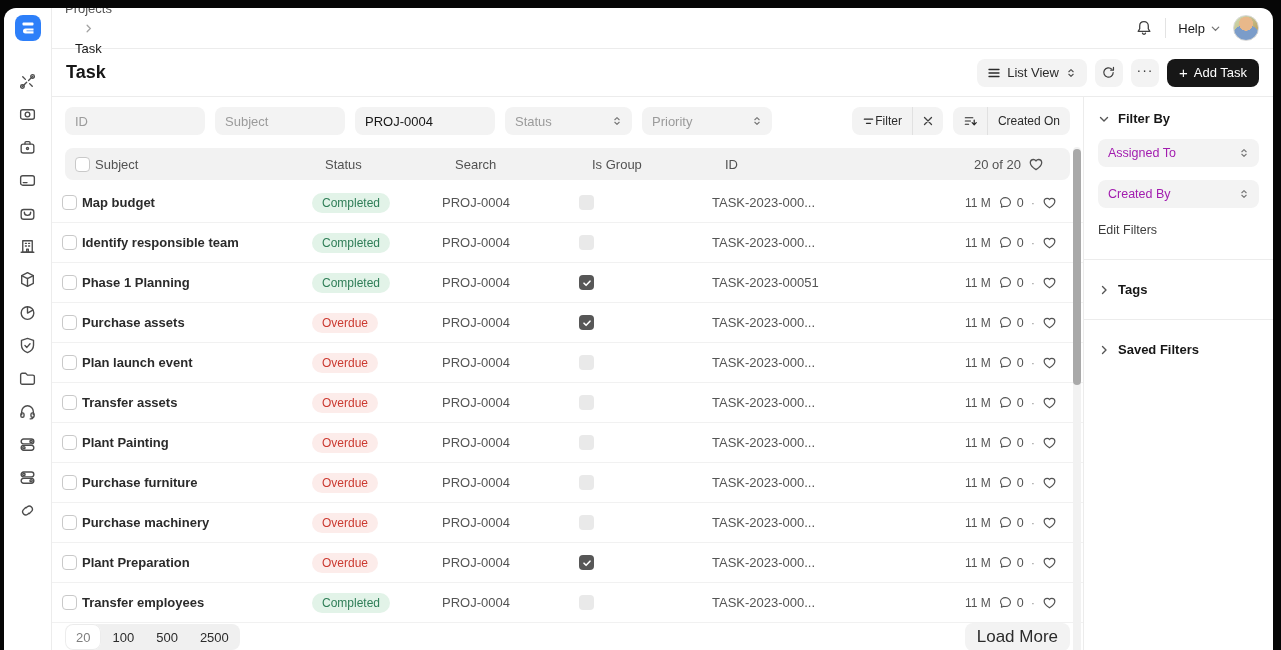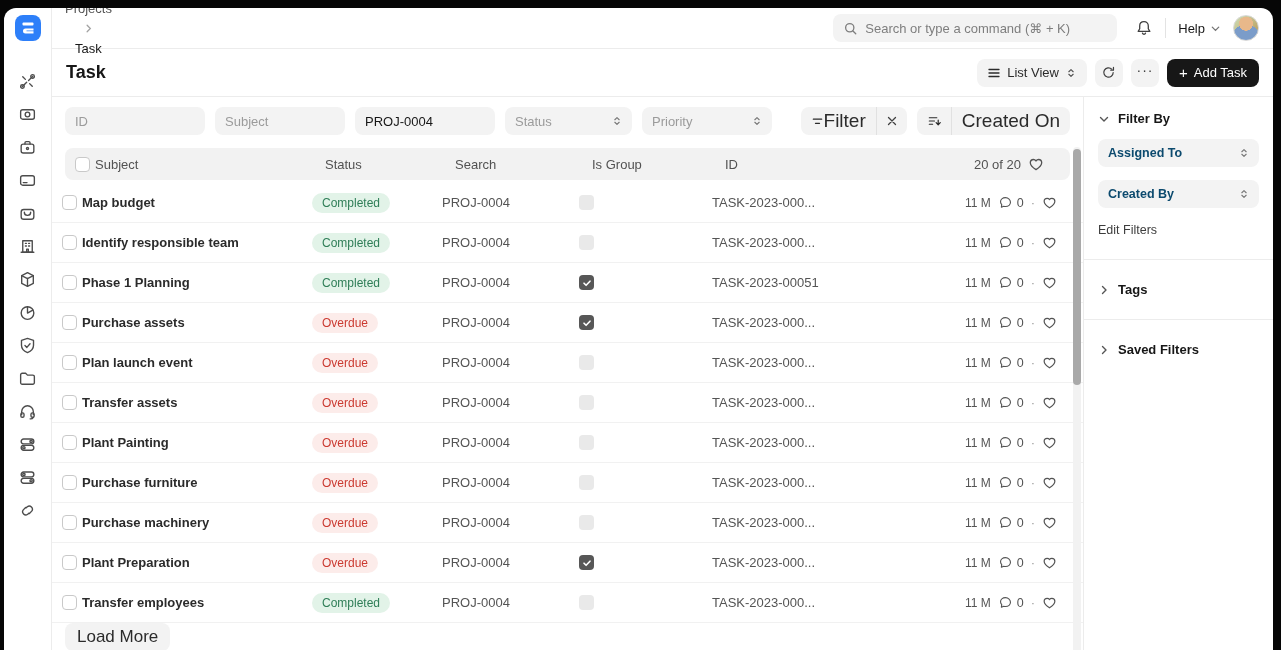--- a/index.html
+++ b/index.html
@@ -41,21 +41,21 @@
 
   
   .content { flex:1; display:flex; min-height:0; }
   .main { flex:1; display:flex; flex-direction:column; min-width:0; position:relative; }
 
   .filter-row { display:flex; align-items:center; gap:10px; padding:10px 13px 11px 13px; flex-shrink:0; }
   .f-input { height:28px; background:#f3f3f3; border:none; border-radius:8px; padding:0 10px; font-size:13px; color:#171717; font-family:inherit; outline:none; }
   .f-input::placeholder { color:#9b9b9b; }
   .f-select { height:28px; background:#f3f3f3; border-radius:8px; padding:0 9px 0 10px; font-size:13px; color:#9b9b9b; display:flex; align-items:center; justify-content:space-between; cursor:pointer; }
   .grp { height:28px; background:#f3f3f3; border-radius:8px; display:flex; align-items:center; cursor:pointer; }
-  .grp .seg { display:flex; align-items:center; padding:0 10px; font-size:19px; color:#2b2b2b; height:100%; }
+  .grp .seg { display:flex; align-items:center; padding:0 10px; font-size:12px; color:#2b2b2b; height:100%; }
   .grp .g-div { width:1px; height:100%; background:#e1e1e1; }
   .grp .seg.x { padding:0 9px; color:#404040; }
   .push { margin-left:auto; }
 
   .thead { margin:2px 13px 3px 13px; height:32px; background:#f2f2f2; border-radius:8px; flex-shrink:0; }
   .grid { display:grid; grid-template-columns:30px 230px 130px 137px 133px 1fr 190px; align-items:center; }
   .thead .hcell { font-size:13px; color:#525252; }
   .c-check { display:flex; justify-content:flex-start; padding-left:10px; }
   .cb { width:15px; height:15px; border:1.5px solid #c9c9c9; border-radius:4px; background:#fff; cursor:pointer; }
   .c-meta { display:flex; align-items:center; justify-content:flex-end; gap:7px; padding-right:26px; }
@@ -82,21 +82,21 @@
   .pager .opt.sel { background:#fff; color:#7e7e7e; border-radius:8px; box-shadow:inset 0 0 0 1px #ececec; }
   .loadmore { height:28px; background:#f3f3f3; border:none; border-radius:8px; padding:0 12px; font-size:17px; color:#2b2b2b; cursor:pointer; font-family:inherit; }
 
   .sb-track { position:absolute; right:2px; top:50px; width:8px; height:516px; background:#f2f2f2; border-radius:4px; }
   .sb-thumb { position:absolute; right:0; top:2px; width:8px; height:236px; background:#a9a9a9; border-radius:4px; cursor:grab; }
 
   
   .rightpanel { width:190px; border-left:1px solid #ececec; padding:14px 14px 0 14px; flex-shrink:0; }
   .rp-head { display:flex; align-items:center; gap:8px; font-size:13px; font-weight:700; color:#171717; cursor:pointer; }
   .rp-head .chev { color:#555; display:flex; }
-  .rp-select { margin-top:13px; height:28px; background:#f3f3f3; border-radius:8px; padding:0 9px 0 10px; font-size:12.5px; color:#0c4a6e; display:flex; align-items:center; justify-content:space-between; cursor:pointer;font-weight:bold; }
+  .rp-select { margin-top:13px; height:28px; background:#f3f3f3; border-radius:8px; padding:0 9px 0 10px; font-size:12.5px; color:#a21caf; display:flex; align-items:center; justify-content:space-between; cursor:pointer; }
   .rp-link { margin-top:15px; font-size:12.5px; color:#3d3d3d; cursor:pointer; }
   .rp-div { height:1px; background:#ececec; margin:22px -14px 0 -14px; }
   .rp-sec { margin-top:22px; }
 </style>
 </head>
 <body>
 
 <div class="window">
 
   <div class="sidebar">
@@ -205,27 +205,20 @@
       <div class="crumbs">
         <span class="crumb-a">Projects</span>
         <span class="crumb-sep">
             <svg width="11" height="11" viewBox="0 0 12 12" fill="none" stroke="#a3a3a3" stroke-width="1.4" stroke-linecap="round">
               <path d="M4.5 2.5L8 6l-3.5 3.5"></path>
             </svg>
           </span>
         <span class="crumb-b">Task</span>
       </div>
       <div class="top-right">
-        <div class="searchbox">
-          <svg width="15" height="15" viewBox="0 0 16 16" fill="none" stroke="#7e7e7e" stroke-width="1.4" stroke-linecap="round">
-              <circle cx="7.2" cy="7.2" r="4.4"></circle>
-              <path d="M10.6 10.6l3 3"></path>
-            </svg>
-          <span>Search or type a command (⌘ + K)</span>
-        </div>
         <button class="icon-btn">
           <svg width="18" height="18" viewBox="0 0 18 18" fill="none" stroke="#404040" stroke-width="1.3" stroke-linecap="round" stroke-linejoin="round">
               <path d="M9 2.6c-2.7 0-4.3 1.9-4.3 4.3v2.9L3.2 12.4h11.6L13.3 9.8V6.9c0-2.4-1.6-4.3-4.3-4.3z"></path>
               <path d="M7.5 14.2a1.6 1.6 0 0 0 3 0"></path>
             </svg>
         </button>
         <div class="v-div"></div>
         <div class="help">
           <span>Help</span>
           <svg width="11" height="11" viewBox="0 0 12 12" fill="none" stroke="#737373" stroke-width="1.4" stroke-linecap="round">
@@ -625,20 +618,26 @@
               <span class="dotsep">·</span>
               <svg class="hrt" width="15" height="15" viewBox="0 0 16 16">
                   <path d="M8 13.6C3.8 11 2.3 8.8 2.3 6.7 2.3 5 3.7 3.5 5.5 3.5c1 0 1.9.5 2.5 1.3.6-.8 1.5-1.3 2.5-1.3 1.8 0 3.2 1.5 3.2 3.2 0 2.1-1.5 4.3-5.7 6.9z"></path>
                 </svg>
             </span>
           </div>
 
         </div>
 
         <div class="lfooter">
+          <div class="pager">
+            <span class="opt sel">20</span>
+            <span class="opt">100</span>
+            <span class="opt">500</span>
+            <span class="opt">2500</span>
+          </div>
           <button class="loadmore">Load More</button>
         </div>
 
         <div class="sb-track">
           <div class="sb-thumb"></div>
         </div>
       </div>
 
       <div class="rightpanel">
         <div class="rp-head">

